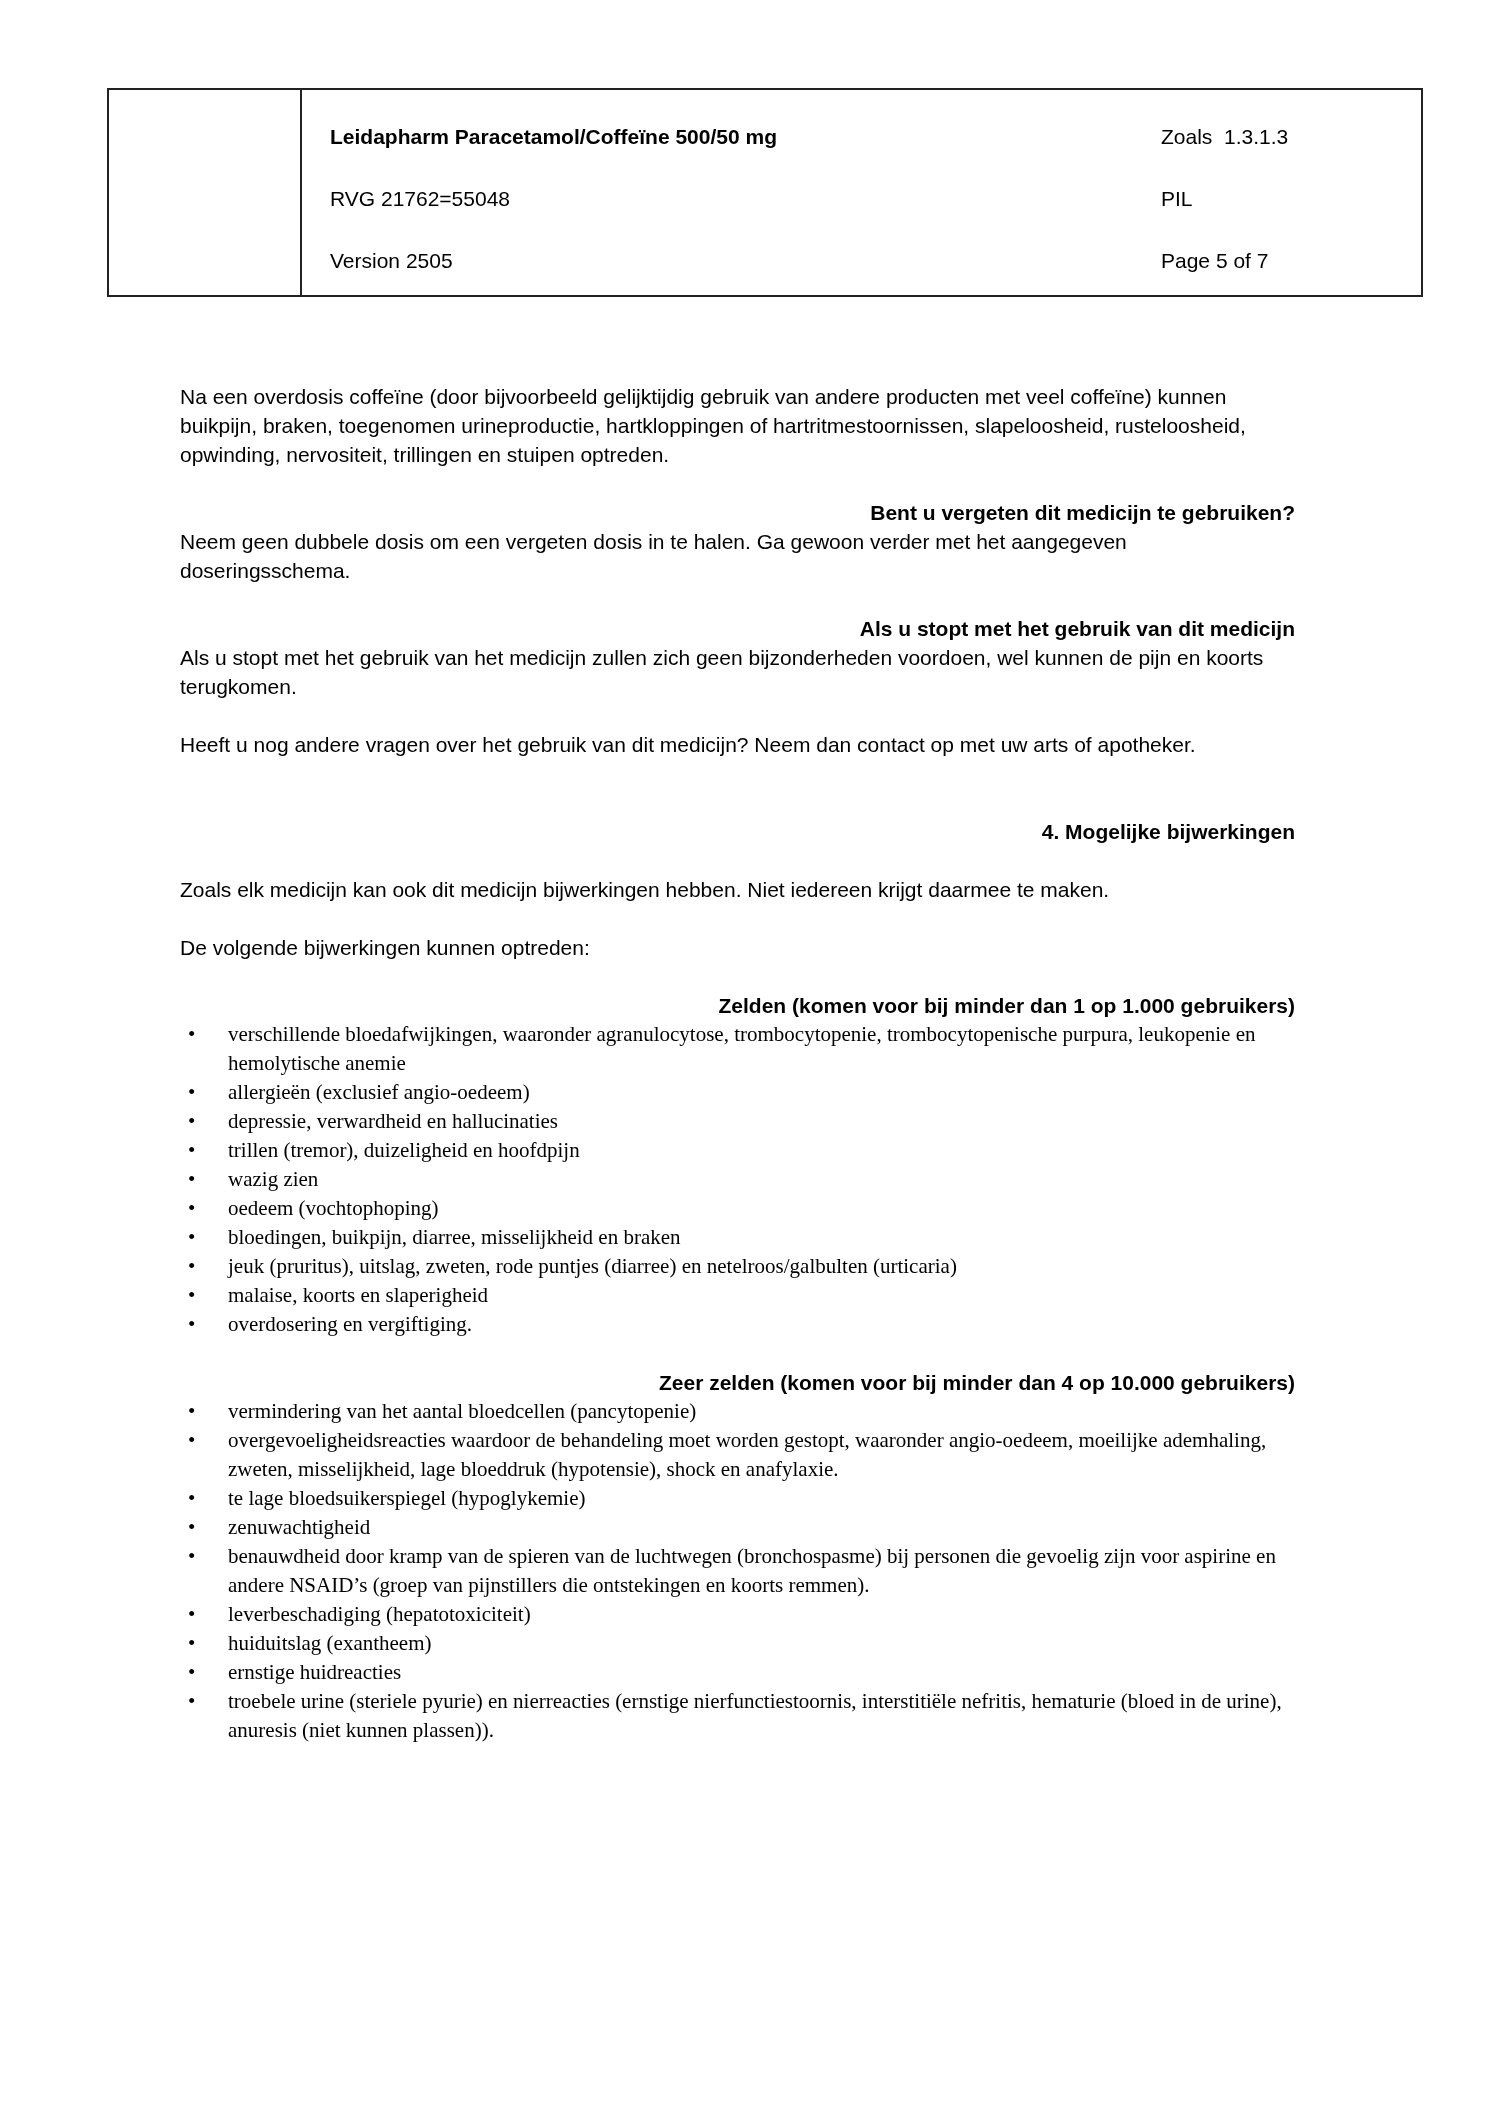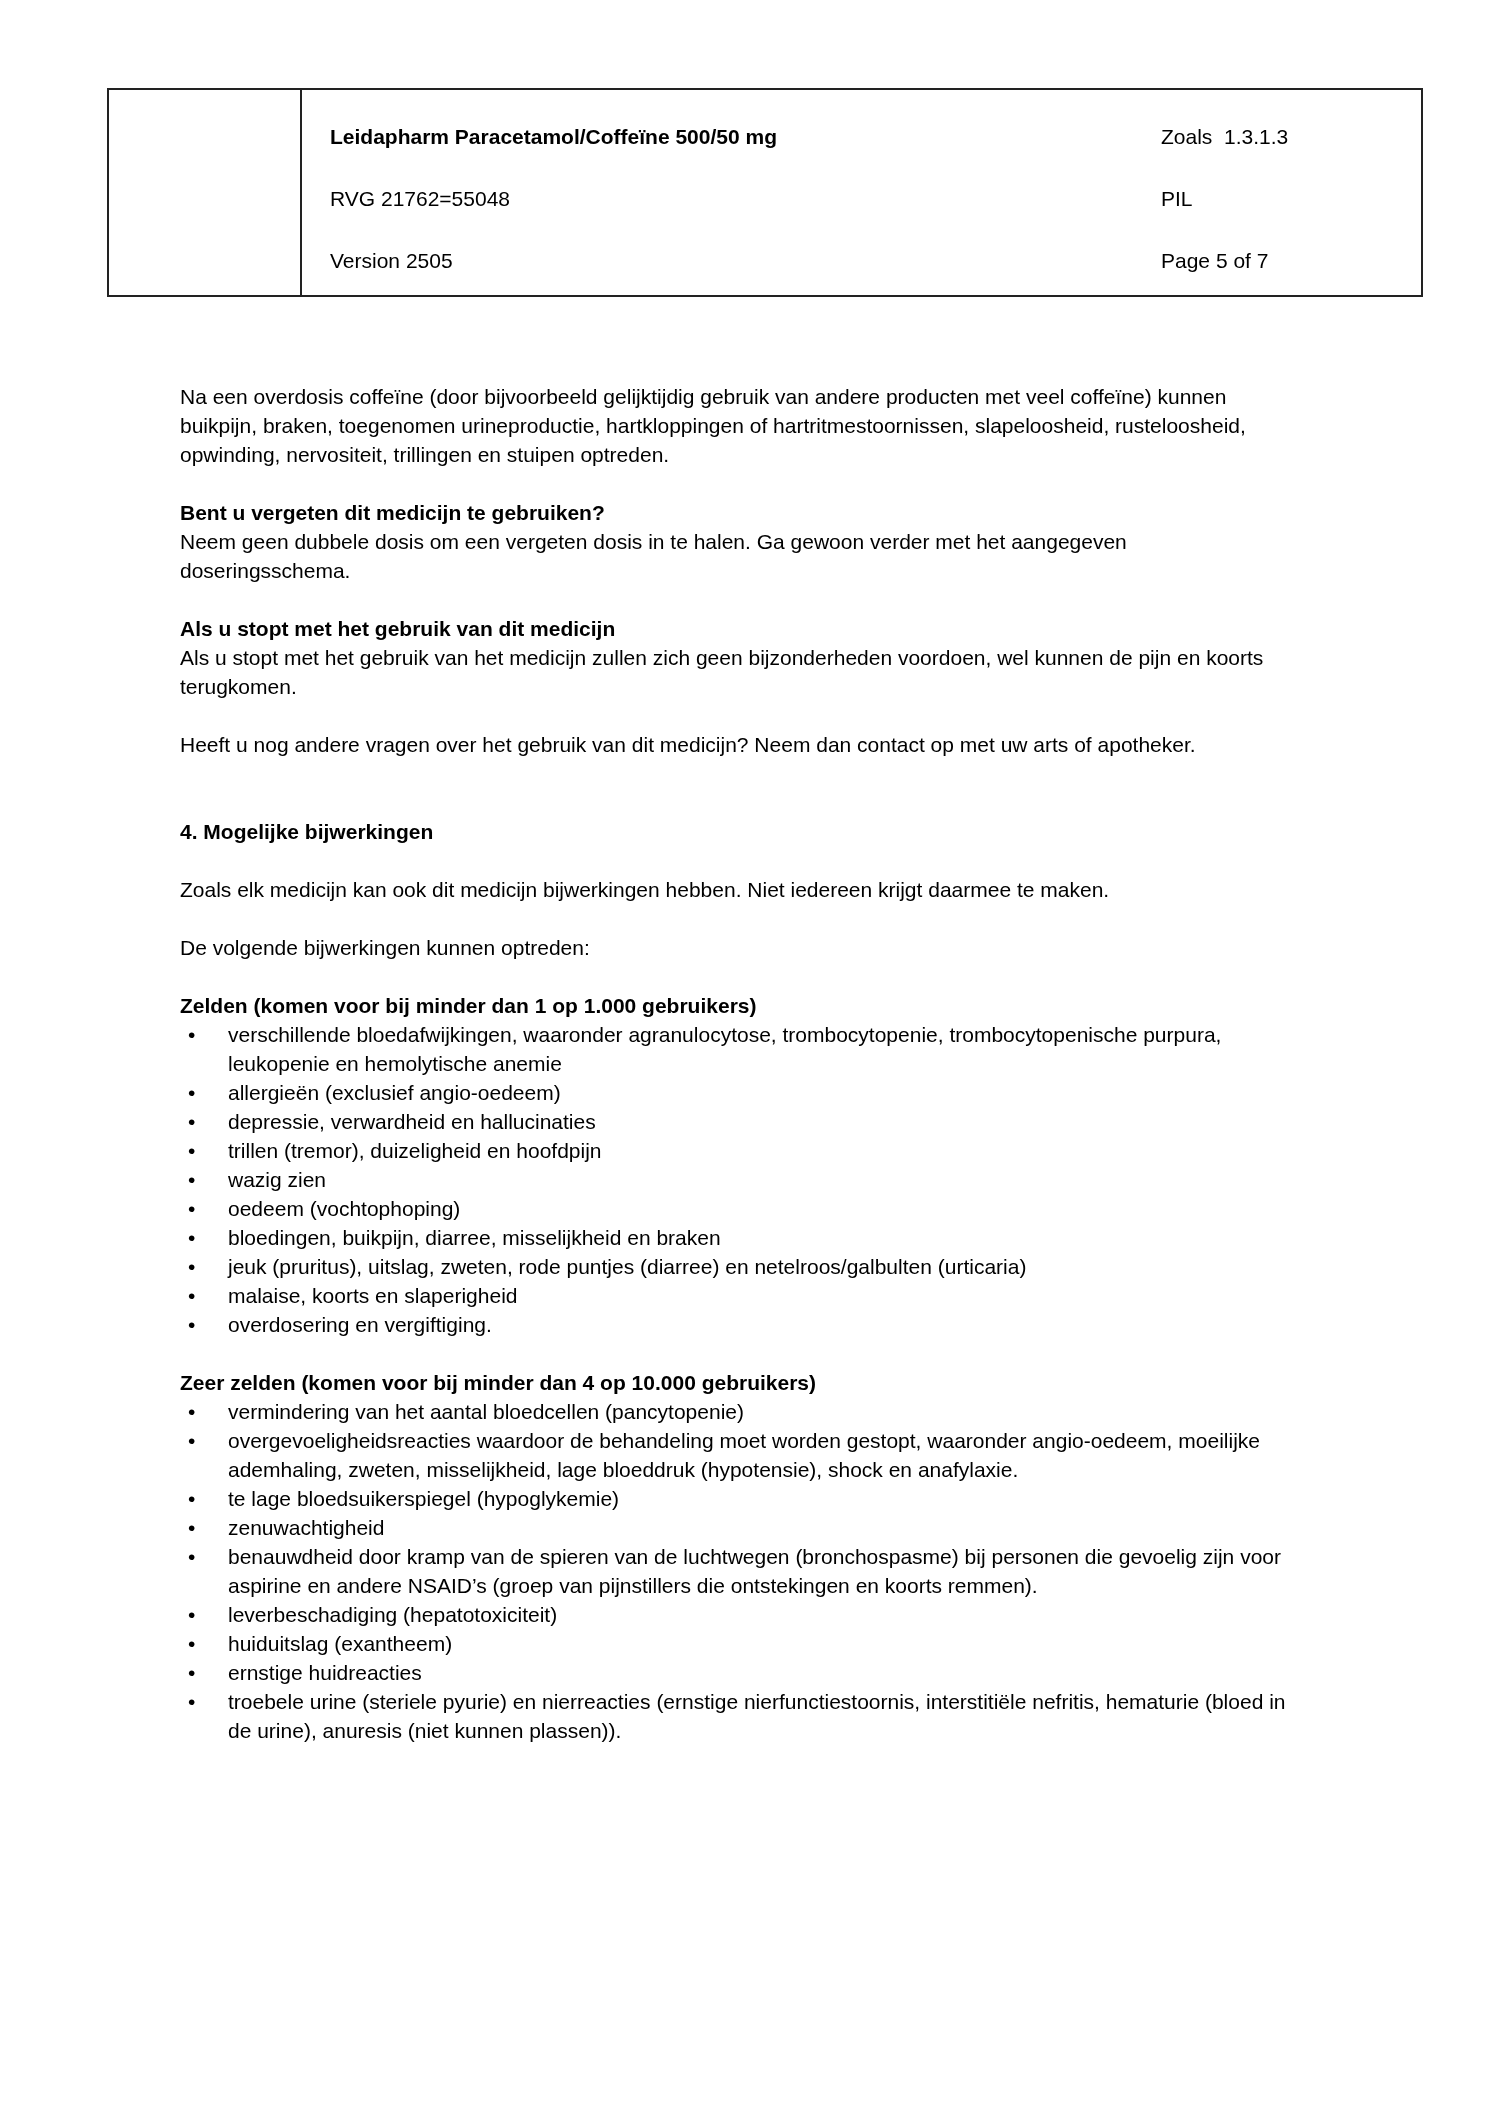--- a/index.html
+++ b/index.html
@@ -57,26 +57,27 @@
     font-weight: bold;
   }
   
   .doc-body {
     position: absolute;
     left: 180px;
     top: 382px;
     width: 1115px;
   }
   .para { margin: 0; }
-  .heading { margin: 0; font-weight: bold; }
+  .heading { margin: 0; font-weight: bold; text-align: right; }
   .spacer { height: 29px; }
   ul.blist {
     margin: 0;
     padding: 0;
     list-style: none;
+    font-family: Liberation Serif, serif;
   }
   ul.blist li {
     position: relative;
     padding-left: 48px;
   }
   ul.blist li::before {
     content: "\2022";
     position: absolute;
     left: 8px;
     top: 0;

